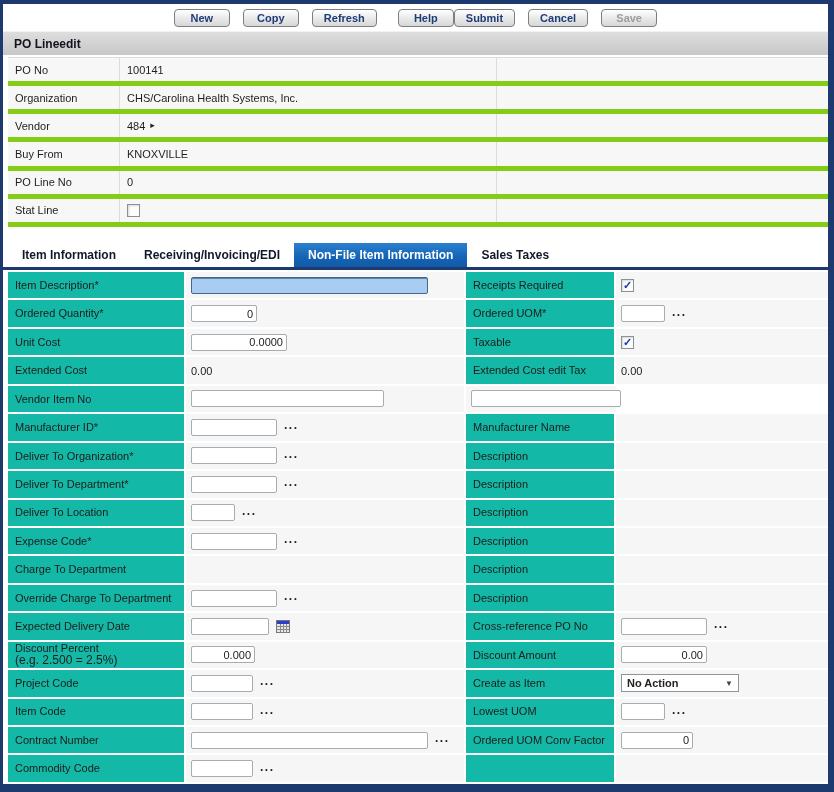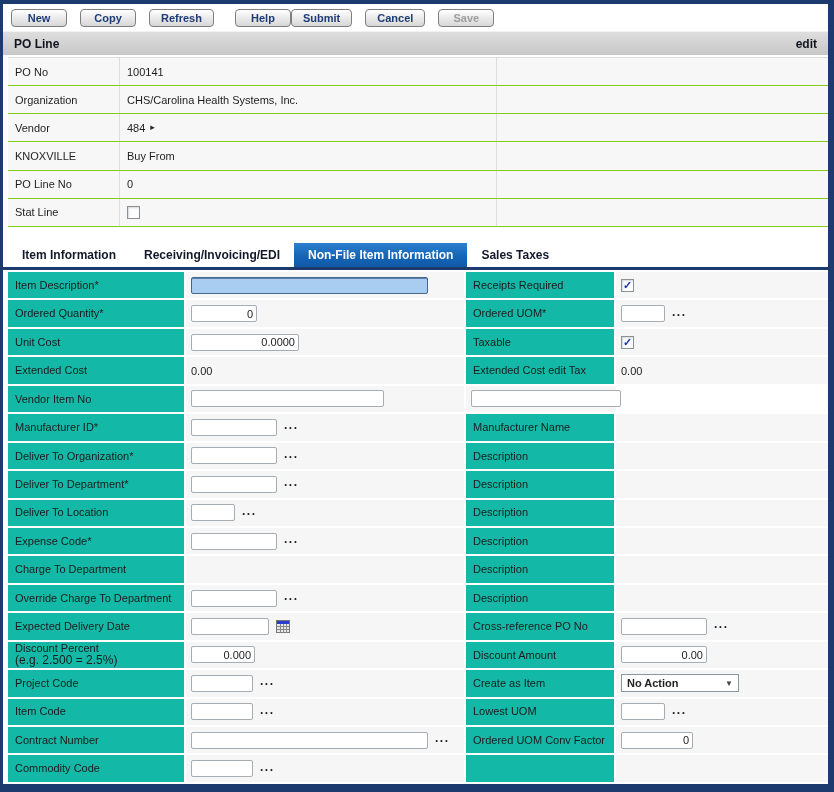--- a/index.html
+++ b/index.html
@@ -5,37 +5,37 @@
   html,body { margin:0; padding:0; background:#fff; }
   * { box-sizing:border-box; }
   .frame {
     width:834px; height:792px;
     border:solid #1c3a6e; border-width:4px 6px 8px 3px;
     background:#fff; display:flex; flex-direction:column;
     font-family:"Liberation Sans", sans-serif; font-size:11px; color:#222;
     position:relative; overflow:hidden;
   }
   
-  .toolbar { height:27px; flex:0 0 27px; display:flex; align-items:center; justify-content:flex-start; padding:0 8px 0 8px; background:#fff; }
+  .toolbar { height:27px; flex:0 0 27px; display:flex; align-items:center; justify-content:center; padding:0 8px 0 8px; background:#fff; }
   .tb-group { display:flex; align-items:center; gap:13px; }
   .btn {
     min-width:56px; height:18px; padding:0 11px;
     border:1px solid #7e7e7e; border-radius:4px;
     background:linear-gradient(#ffffff,#ececec 45%,#d7d7d7);
     color:#1e3c78; font-weight:bold; font-size:11px; font-family:inherit;
     display:flex; align-items:center; justify-content:center; cursor:pointer;
   }
   .btn.disabled { color:#9d9d9d; cursor:default; }
   
   .titlebar { height:24px; flex:0 0 24px; background:linear-gradient(#dedede,#c7c7c7);
-    display:flex; justify-content:space-between; align-items:center; padding:0 11px;
+    display:flex; align-items:center; padding:0 11px;
     font-weight:bold; font-size:12px; color:#11131f; border-top:1px solid #f2f2f2; }
   
   .summary { height:170px; flex:0 0 170px; margin:2px 0 0 5px; display:grid; grid-template-rows:repeat(6,1fr); border-top:1px solid #dcdcdc; }
-  .srow { display:grid; grid-template-columns:112px 377px 1fr; background:#f7f7f7; border-bottom:1px solid #84cc16; }
+  .srow { display:grid; grid-template-columns:112px 377px 1fr; background:#f7f7f7; border-bottom:5px solid #84cc16; }
   .scell { display:flex; align-items:center; padding-left:7px; border-right:1px solid #dcdcdc; color:#1e1e1e; }
   .scell.last { border-right:none; }
   .arrow { font-size:9px; color:#222; margin-left:5px; line-height:1; }
   
   .tabs { height:24px; flex:0 0 24px; margin-top:16px; display:flex; align-items:stretch; padding-left:5px; }
   .tab { padding:0 14px; display:flex; align-items:center; font-weight:bold; font-size:12px; color:#14182b; cursor:pointer; }
   .tab.active { background:linear-gradient(#2b80cf,#1463b4 60%,#115aa8); color:#fff; }
   .tabline { height:3px; flex:0 0 3px; background:#1c3a6e; }
   
   .mainform { flex:1; display:flex; margin:2px 0 0 5px; }
@@ -108,24 +108,24 @@
           <span>Vendor</span>
         </div>
         <div class="scell">
           <span>484</span>
           <span class="arrow">▸</span>
         </div>
         <div class="scell last"></div>
       </div>
       <div class="srow">
         <div class="scell">
+          <span>Buy From</span>
+        </div>
+        <div class="scell">
           <span>KNOXVILLE</span>
-        </div>
-        <div class="scell">
-          <span>Buy From</span>
         </div>
         <div class="scell last"></div>
       </div>
       <div class="srow">
         <div class="scell">
           <span>PO Line No</span>
         </div>
         <div class="scell">
           <span>0</span>
         </div>
@@ -164,21 +164,21 @@
           </div>
           <div class="vcell">
             <input class="fi num" value="0" style="width: 66px;">
           </div>
         </div>
         <div class="frow">
           <div class="lcell">
             <span>Unit Cost</span>
           </div>
           <div class="vcell">
-            <input class="fi num" value="0.0000" style="width: 108px;">
+            <input class="fi num" value="0.0000" style="width: 96px;">
           </div>
         </div>
         <div class="frow">
           <div class="lcell">
             <span>Extended Cost</span>
           </div>
           <div class="vcell">
             <span>0.00</span>
           </div>
         </div>

